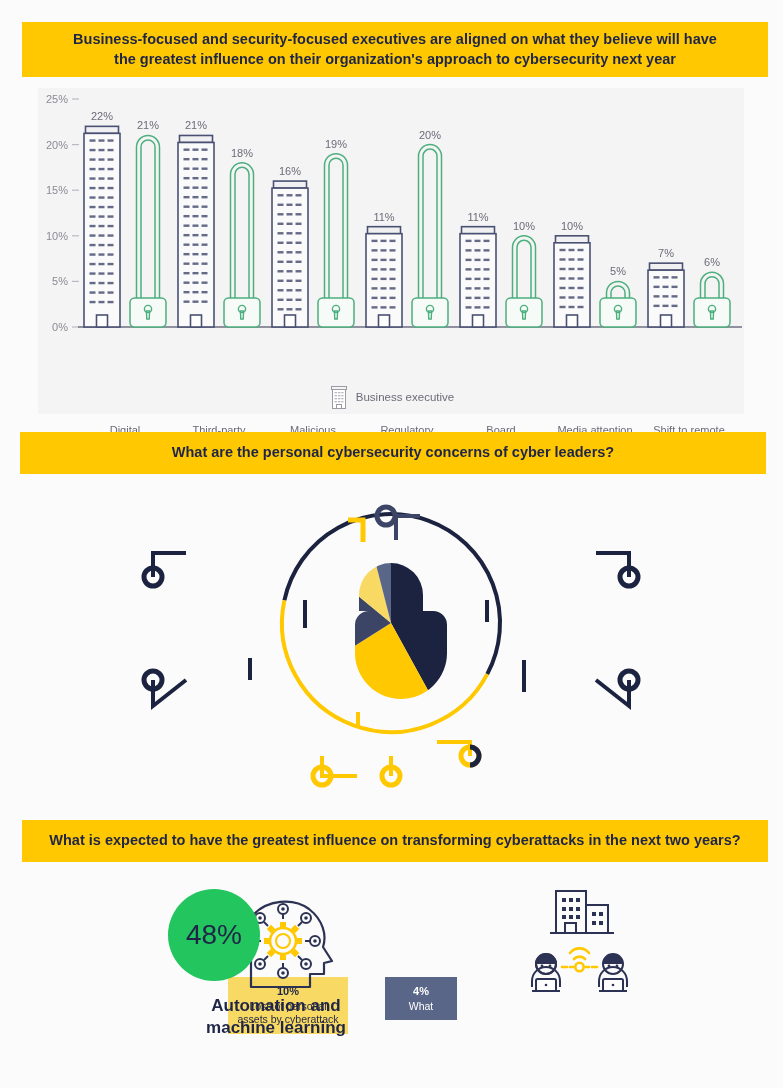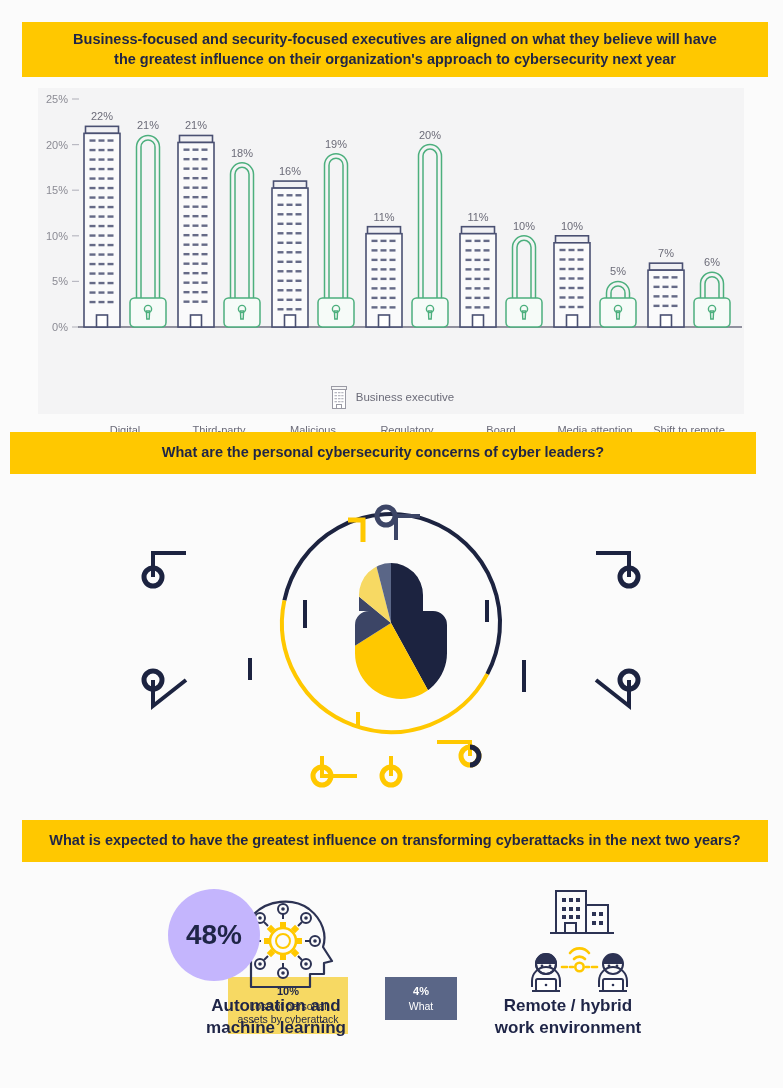--- a/index.html
+++ b/index.html
@@ -15,21 +15,21 @@
   .banner {
     position: absolute;
     background: #ffc800;
     color: #1f2547;
     font-weight: bold;
     text-align: center;
     display: flex; align-items: center; justify-content: center;
     line-height: 1.35;
   }
   #banner1 { left: 22px; top: 22px; width: 746px; height: 55px; font-size: 14.5px; padding: 0 48px; }
-  #banner2 { left: 10px; top: 432px; width: 746px; height: 42px; font-size: 14.5px; }
+  #banner2 { left: 20px; top: 432px; width: 746px; height: 42px; font-size: 14.5px; }
   #banner3 { left: 22px; top: 820px; width: 746px; height: 42px; font-size: 14.5px; }
 
   
   #chart-panel {
     position: absolute; left: 38px; top: 88px; width: 706px; height: 326px;
     background: #f4f4f5;
   }
   .cat-label {
     position: absolute; left: 50%; transform: translateX(-50%);
     top: 336px; font-size: 11px; color: #6b6b78; text-align: center;
@@ -53,22 +53,22 @@
   .callout .pct { font-weight: bold; display: block; font-size: 11px; margin-bottom: 1px; }
   .c-yellow-l { background: #f7d963; color: #1f2547; }
   .c-slate-l  { background: #5a6687; color: #ffffff; }
 
   
   #stats { position: absolute; left: 0; top: 875px; width: 783px; height: 200px; }
   .stat { position: absolute; width: 300px; text-align: center; }
   .stat-row { position: relative; height: 120px; display: flex; align-items: center; justify-content: center; }
   .stat-circle {
     position: absolute; width: 92px; height: 92px; border-radius: 50%;
-    background: #c4b5fd; display: flex; align-items: center; justify-content: center;
-    font-size: 28px; font-weight: bold; color: #1f2547; z-index: 2;
+    background: #22c55e; display: flex; align-items: center; justify-content: center;
+    font-size: 28px; font-weight: normal; color: #1f2547; z-index: 2;
   }
   .stat-icon { position: absolute; z-index: 1; }
   .stat-caption {
     font-size: 17px; font-weight: bold; color: #1f2547;
     line-height: 1.3; white-space: pre-line; margin-top: 0;
   }
 </style>
 </head>
 <body>
 
@@ -646,18 +646,16 @@
             <rect x="77" y="96" width="20" height="12" rx="1.5" fill="#fff"></rect>
             <path d="M73 108 H101"></path>
           </g>
           <g fill="#2c3253">
               <circle cx="83" cy="83" r="1.4"></circle>
               <circle cx="91" cy="83" r="1.4"></circle>
               <circle cx="87" cy="102" r="1.3"></circle>
             </g>
         </svg>
       </div>
-      <div class="stat-caption">Remote / hybrid
-work environment</div>
     </div>
 
   </div>
 </div>
 
 </body></html>

